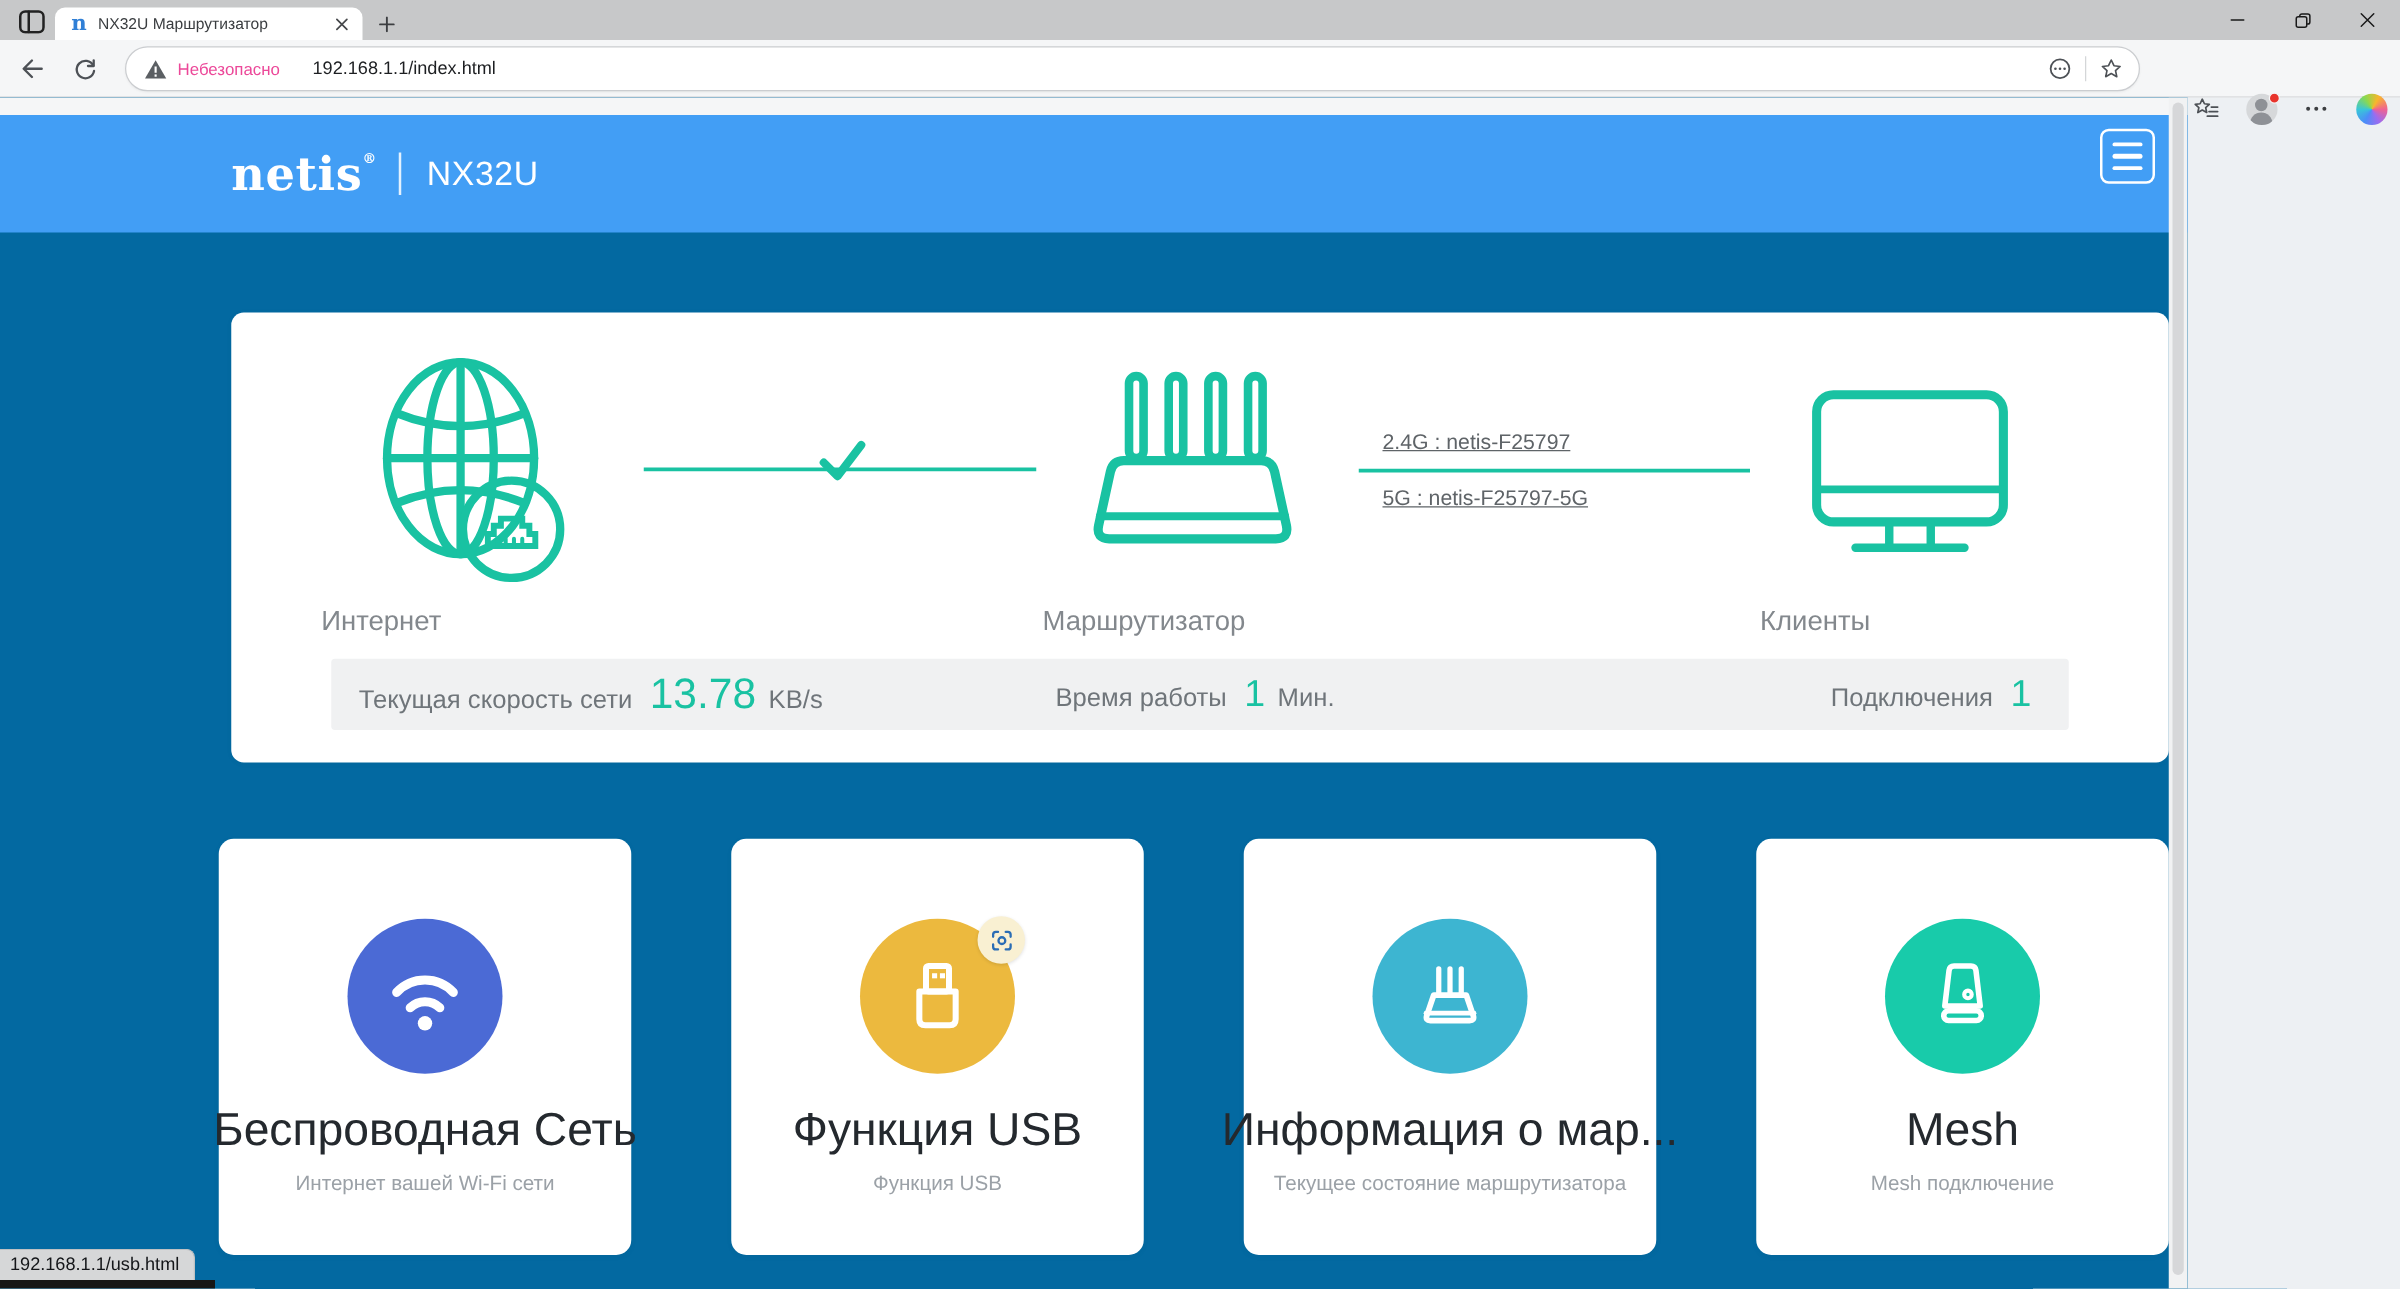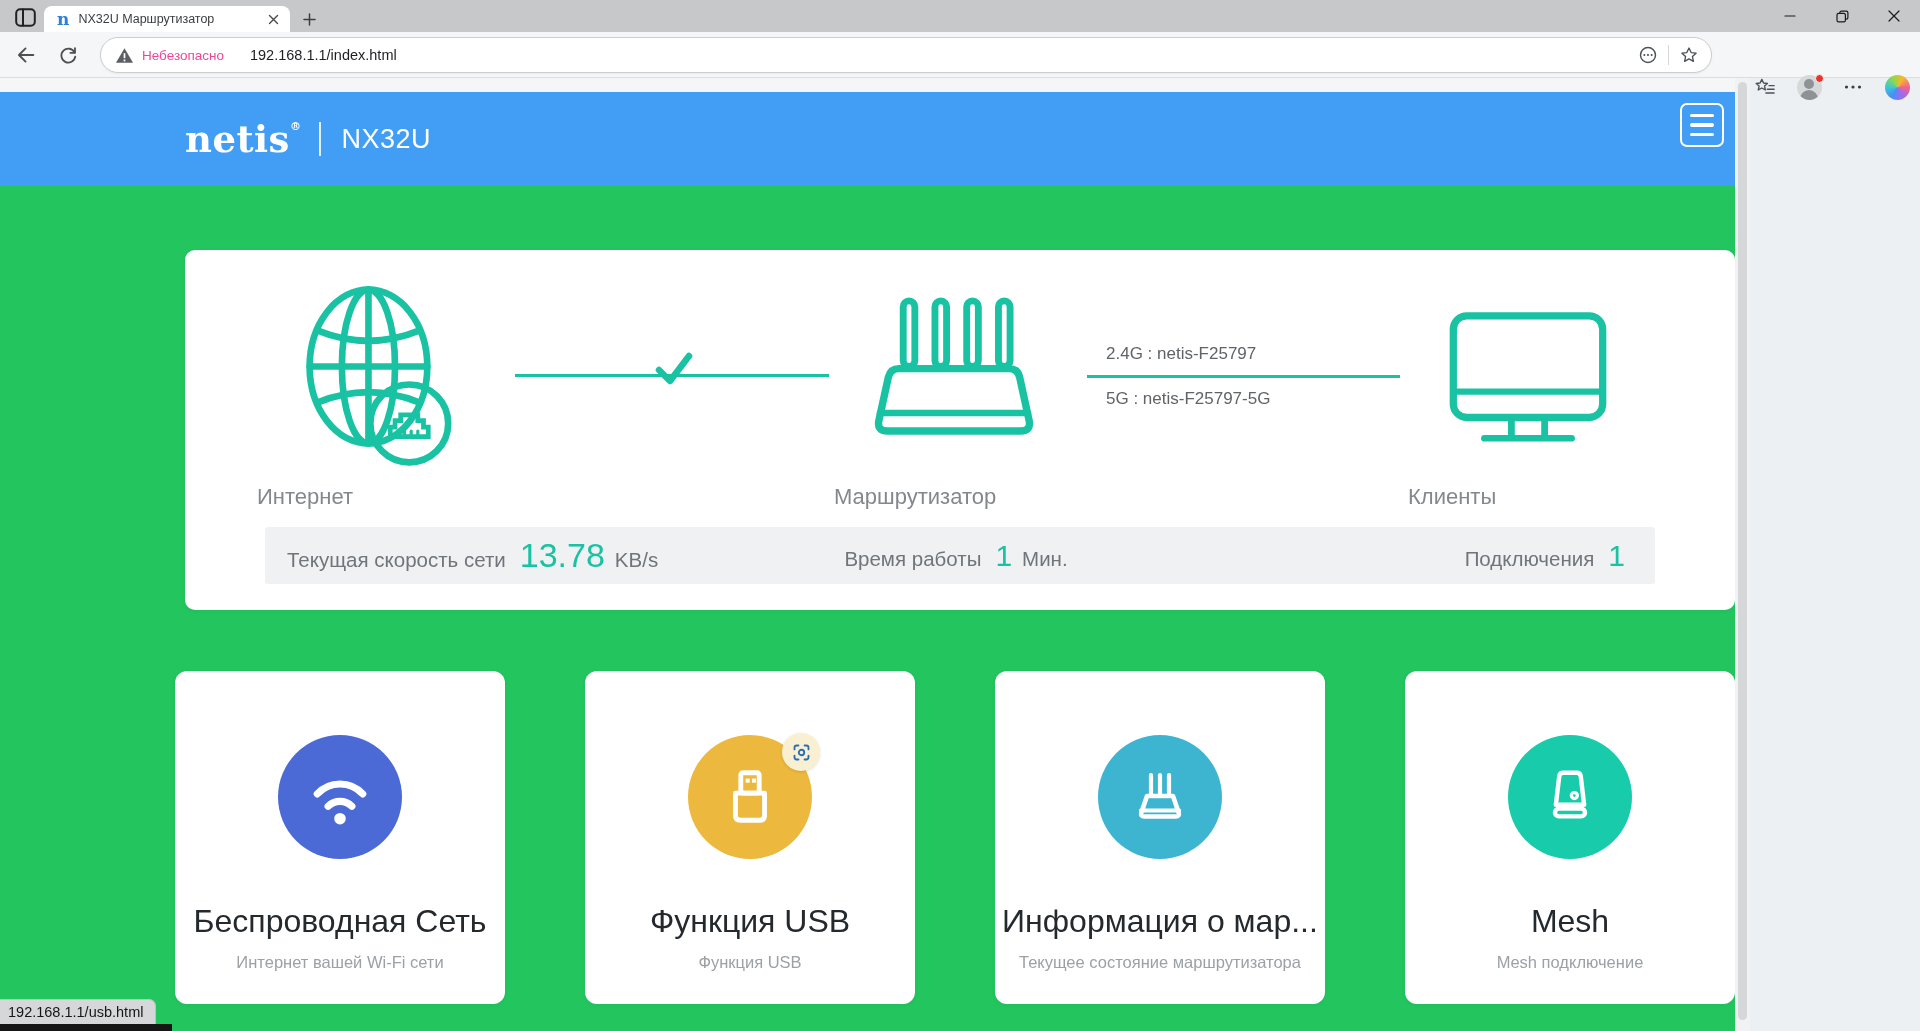--- a/index.html
+++ b/index.html
@@ -31,21 +31,21 @@
   .pill-divider { width:1px; height:20px; background:#d4d6d8; }
   .toolbar-right { position:absolute; right:6px; top:32px; height:46px; display:flex; align-items:center; gap:10px; }
   .tb-btn { width:34px; height:32px; display:flex; align-items:center; justify-content:center; border-radius:5px; position:relative; }
   .avatar-circle { width:25px; height:25px; border-radius:50%; background:#d6d8da; position:relative; overflow:hidden; }
   .avatar-circle::before { content:""; position:absolute; left:7.5px; top:4px; width:10px; height:10px; border-radius:50%; background:#8e9196; }
   .avatar-circle::after { content:""; position:absolute; left:3.5px; top:15px; width:18px; height:12px; border-radius:9px 9px 0 0; background:#8e9196; }
   .avatar-dot { position:absolute; right:2px; top:3px; width:9px; height:9px; border-radius:50%; background:#e8342c; border:1.5px solid #f5f6f7; }
   .copilot { width:25px; height:25px; border-radius:50%; background:conic-gradient(from 210deg,#4b8df8,#39c6d8,#8bd94f,#f8b62c,#ef6292,#9b6cf0,#4b8df8); }
 
   
-  .page { position:absolute; left:0; top:78px; width:1750px; height:953px; background:#22c55e; overflow:hidden; }
+  .page { position:absolute; left:0; top:78px; width:1750px; height:953px; background:#0369a1; overflow:hidden; }
   .page-strip { position:absolute; left:0; top:0; width:1905px; height:14px; background:#f5f6f7; }
   .site-header { position:absolute; left:0; top:14px; width:1905px; height:94px; background:#429ef5; display:flex; align-items:center; }
   .brand-wrap { display:flex; align-items:center; margin-left:185px; }
   .brand { font-family:"DejaVu Serif", serif; font-weight:bold; color:#fff; font-size:37px; letter-spacing:.5px; line-height:1; }
   .brand sup { font-size:11px; vertical-align:22px; }
   .brand-divider { width:2px; height:34px; background:rgba(255,255,255,.85); margin:0 20px 0 18px; }
   .model { color:#fff; font-size:27px; font-weight:300; letter-spacing:.5px; }
   .menu-btn { position:absolute; left:1680px; top:25px; width:44px; height:44px; border:2px solid #fff; border-radius:7px; display:flex; flex-direction:column; justify-content:center; gap:6px; padding:0 8px; }
   .menu-btn span { height:3.5px; background:#fff; border-radius:2px; }
 
@@ -53,38 +53,38 @@
   .status-card { position:absolute; left:185px; top:172px; width:1550px; height:360px; background:#fff; border-radius:10px; box-shadow:0 1px 4px rgba(40,60,80,.06); }
   .node { position:absolute; width:240px; }
   .node-icon { height:192px; display:flex; align-items:center; justify-content:center; }
   .node-label { margin-top:12px; font-size:22px; color:#83888d; }
   .node-internet { left:72px; top:30px; }
   .node-router { left:649px; top:30px; }
   .node-clients { left:1223px; top:30px; }
   .conn-line { position:absolute; left:330px; top:124px; width:314px; height:3px; background:#19c2a2; }
   .conn-check { position:absolute; left:470px; top:102px; }
   .ssid-block { position:absolute; left:902px; top:94px; width:313px; }
-  .ssid-text { font-size:17px; color:#5f6468; padding-left:19px; }
+  .ssid-text { font-size:17px; color:#5f6468; padding-left:19px;text-decoration:underline; }
   .ssid-line { height:2.5px; background:#19c2a2; margin:11px 0; }
   .stats-bar { position:absolute; left:80px; top:277px; width:1390px; height:57px; background:#f0f1f2; border-radius:3px; display:grid; grid-template-columns:1fr auto 1fr; align-items:center; padding:0 30px 0 22px; }
   .stat { display:flex; align-items:baseline; gap:14px; }
   .stat-center { justify-self:center; }
   .stat-right { justify-self:end; }
   .stat-label { font-size:20.5px; color:#6f757a; }
   .stat-value { font-size:34px; color:#19c2a2; }
   .stat-value.sm { font-size:30px; }
   .stat-unit { font-size:20.5px; color:#6f757a; margin-left:-4px; }
 
   
   .cards-row { position:absolute; left:175px; top:593px; display:flex; gap:80px; }
   .feature-card { width:330px; height:333px; background:#fff; border-radius:12px; box-shadow:0 1px 4px rgba(40,60,80,.06); display:flex; flex-direction:column; align-items:center; }
   .circle-wrap { position:relative; margin-top:64px; width:124px; height:124px; }
   .card-circle { width:124px; height:124px; border-radius:50%; display:flex; align-items:center; justify-content:center; }
   .usb-badge { position:absolute; top:-2px; right:-8px; width:38px; height:38px; border-radius:50%; background:#f9f0d2; display:flex; align-items:center; justify-content:center; box-shadow:0 1px 3px rgba(0,0,0,.12); }
-  .card-title { margin-top:44px; font-size:32px; color:#24292e; white-space:nowrap; }
+  .card-title { margin-top:24px; font-size:37px; color:#24292e; white-space:nowrap; }
   .card-subtitle { margin-top:13px; font-size:16.5px; color:#9ba1a7; }
 
   
   .scrollbar { position:absolute; right:0; top:0; width:15px; height:953px; background:#f1f2f3; }
   .scroll-thumb { position:absolute; left:3px; top:4px; width:9px; height:938px; background:#d6d7d9; border-radius:5px; }
   .status-tooltip { position:absolute; left:0; bottom:7px; height:25px; background:#d6d7d8; border:1px solid #bfc1c3; border-left:none; border-bottom:none; border-top-right-radius:7px; display:flex; align-items:center; padding:0 12px 0 8px; font-size:14.5px; color:#141619; }
   .taskbar-sliver { position:absolute; left:0; bottom:0; width:172px; height:7px; background:#161616; }
 
   .t { stroke:#19c2a2; fill:none; stroke-linecap:round; stroke-linejoin:round; }
   .w { stroke:#fff; fill:none; stroke-linecap:round; stroke-linejoin:round; }

